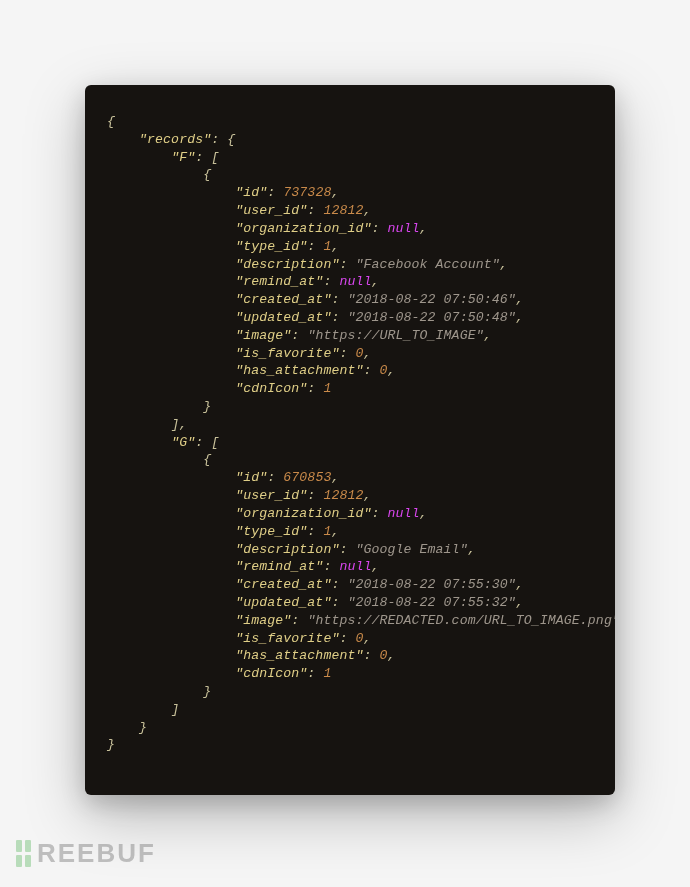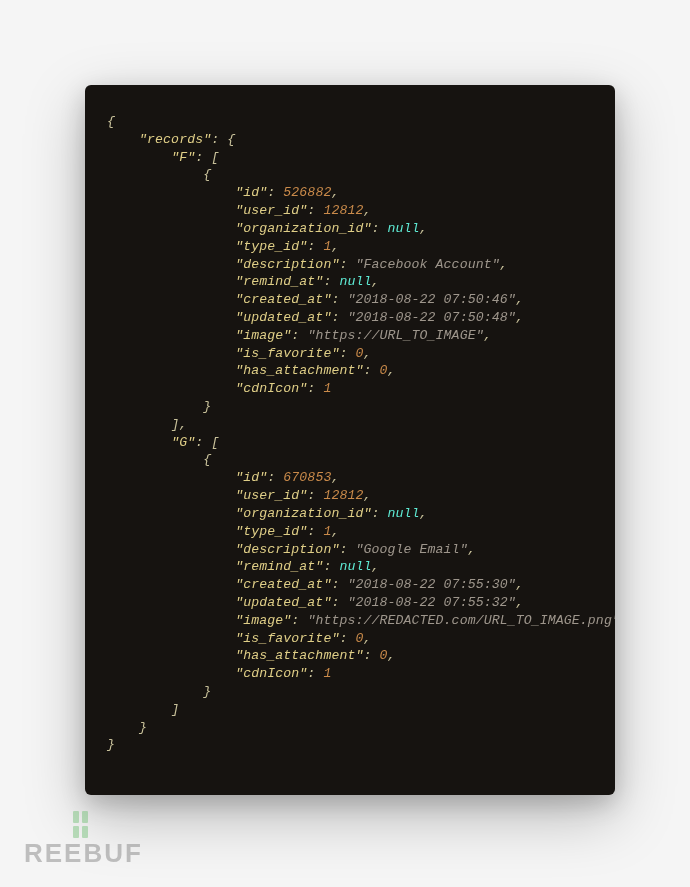--- a/index.html
+++ b/index.html
@@ -28,31 +28,30 @@
     color: #c9c2b6;
     line-height: 1.35;
     font-style: italic;
     white-space: pre;
     font-size: 13.2px;
     letter-spacing: 0.1px;
   }
   .p  { color: #c8c19a; }  
   .k  { color: #dfce87; }  
   .n  { color: #c98a4a; }  
-  .nl { color: #5eead4; font-weight: 500; margin-top: 40px; } 
+  .nl { color: #d946ef; font-weight: 500; margin-top: 40px; } 
   .s  { color: #9e968c; }  
   .watermark {
     position: absolute;
-    left: 24px;
+    left: 16px;
     bottom: 18px;
     display: flex;
     align-items: center;
     opacity: 0.45;
     user-select: none;
-    flex-direction: column;
   }
   .wm-bars {
     display: grid;
     grid-template-columns: 6px 6px;
     grid-template-rows: 12px 12px;
     gap: 3px;
     margin-right: 6px;
   }
   .wm-bars span {
     background: #6fbf73;
@@ -69,21 +68,21 @@
   }
 </style>
 </head>
 <body>
 
 <div class="card">
   <div class="code" id="code"><span class="p">{</span>
     <span class="k">"records"</span><span class="p">: {</span>
         <span class="k">"F"</span><span class="p">: [</span>
             <span class="p">{</span>
-                <span class="k">"id"</span><span class="p">: </span><span class="n">526882</span><span class="p">,</span>
+                <span class="k">"id"</span><span class="p">: </span><span class="n">737328</span><span class="p">,</span>
                 <span class="k">"user_id"</span><span class="p">: </span><span class="n">12812</span><span class="p">,</span>
                 <span class="k">"organization_id"</span><span class="p">: </span><span class="nl">null</span><span class="p">,</span>
                 <span class="k">"type_id"</span><span class="p">: </span><span class="n">1</span><span class="p">,</span>
                 <span class="k">"description"</span><span class="p">: </span><span class="s">"Facebook Account"</span><span class="p">,</span>
                 <span class="k">"remind_at"</span><span class="p">: </span><span class="nl">null</span><span class="p">,</span>
                 <span class="k">"created_at"</span><span class="p">: </span><span class="s">"2018-08-22 07:50:46"</span><span class="p">,</span>
                 <span class="k">"updated_at"</span><span class="p">: </span><span class="s">"2018-08-22 07:50:48"</span><span class="p">,</span>
                 <span class="k">"image"</span><span class="p">: </span><span class="s">"https://URL_TO_IMAGE"</span><span class="p">,</span>
                 <span class="k">"is_favorite"</span><span class="p">: </span><span class="n">0</span><span class="p">,</span>
                 <span class="k">"has_attachment"</span><span class="p">: </span><span class="n">0</span><span class="p">,</span>

